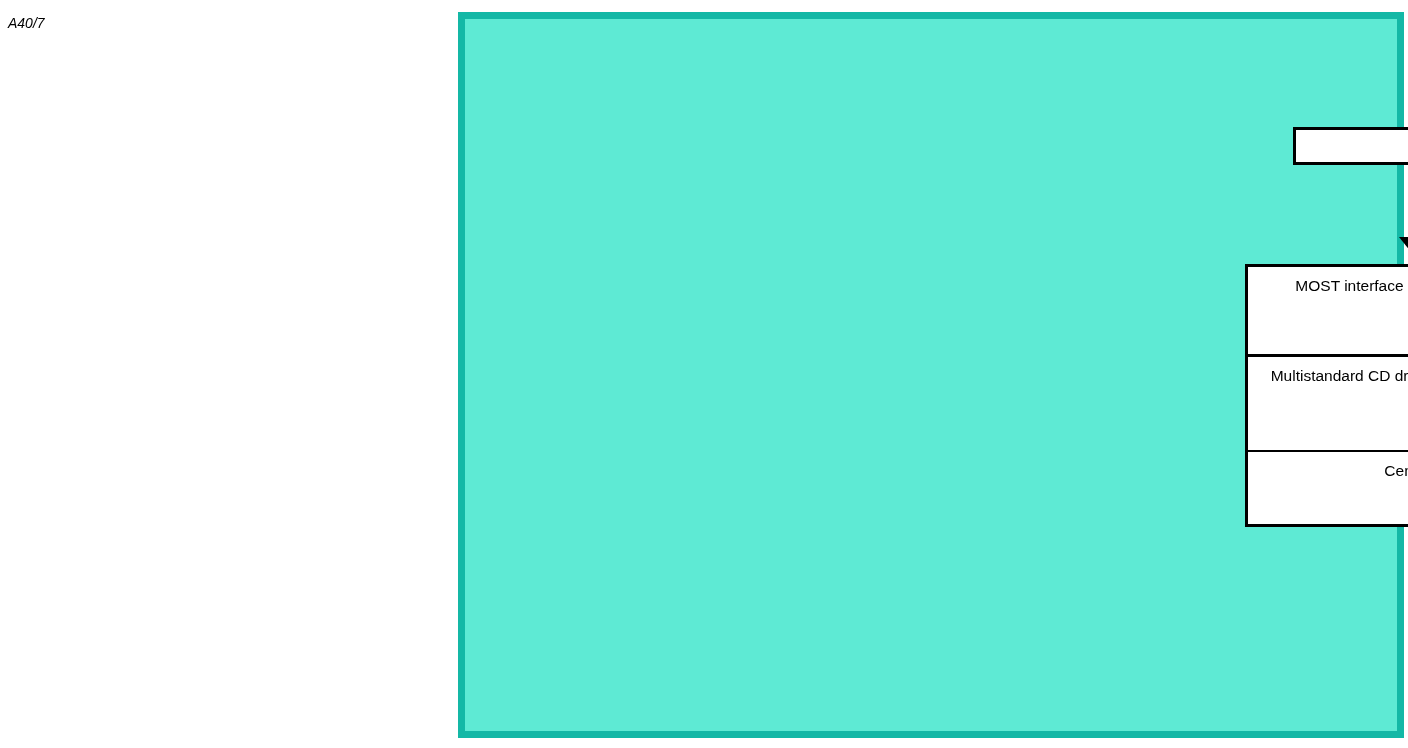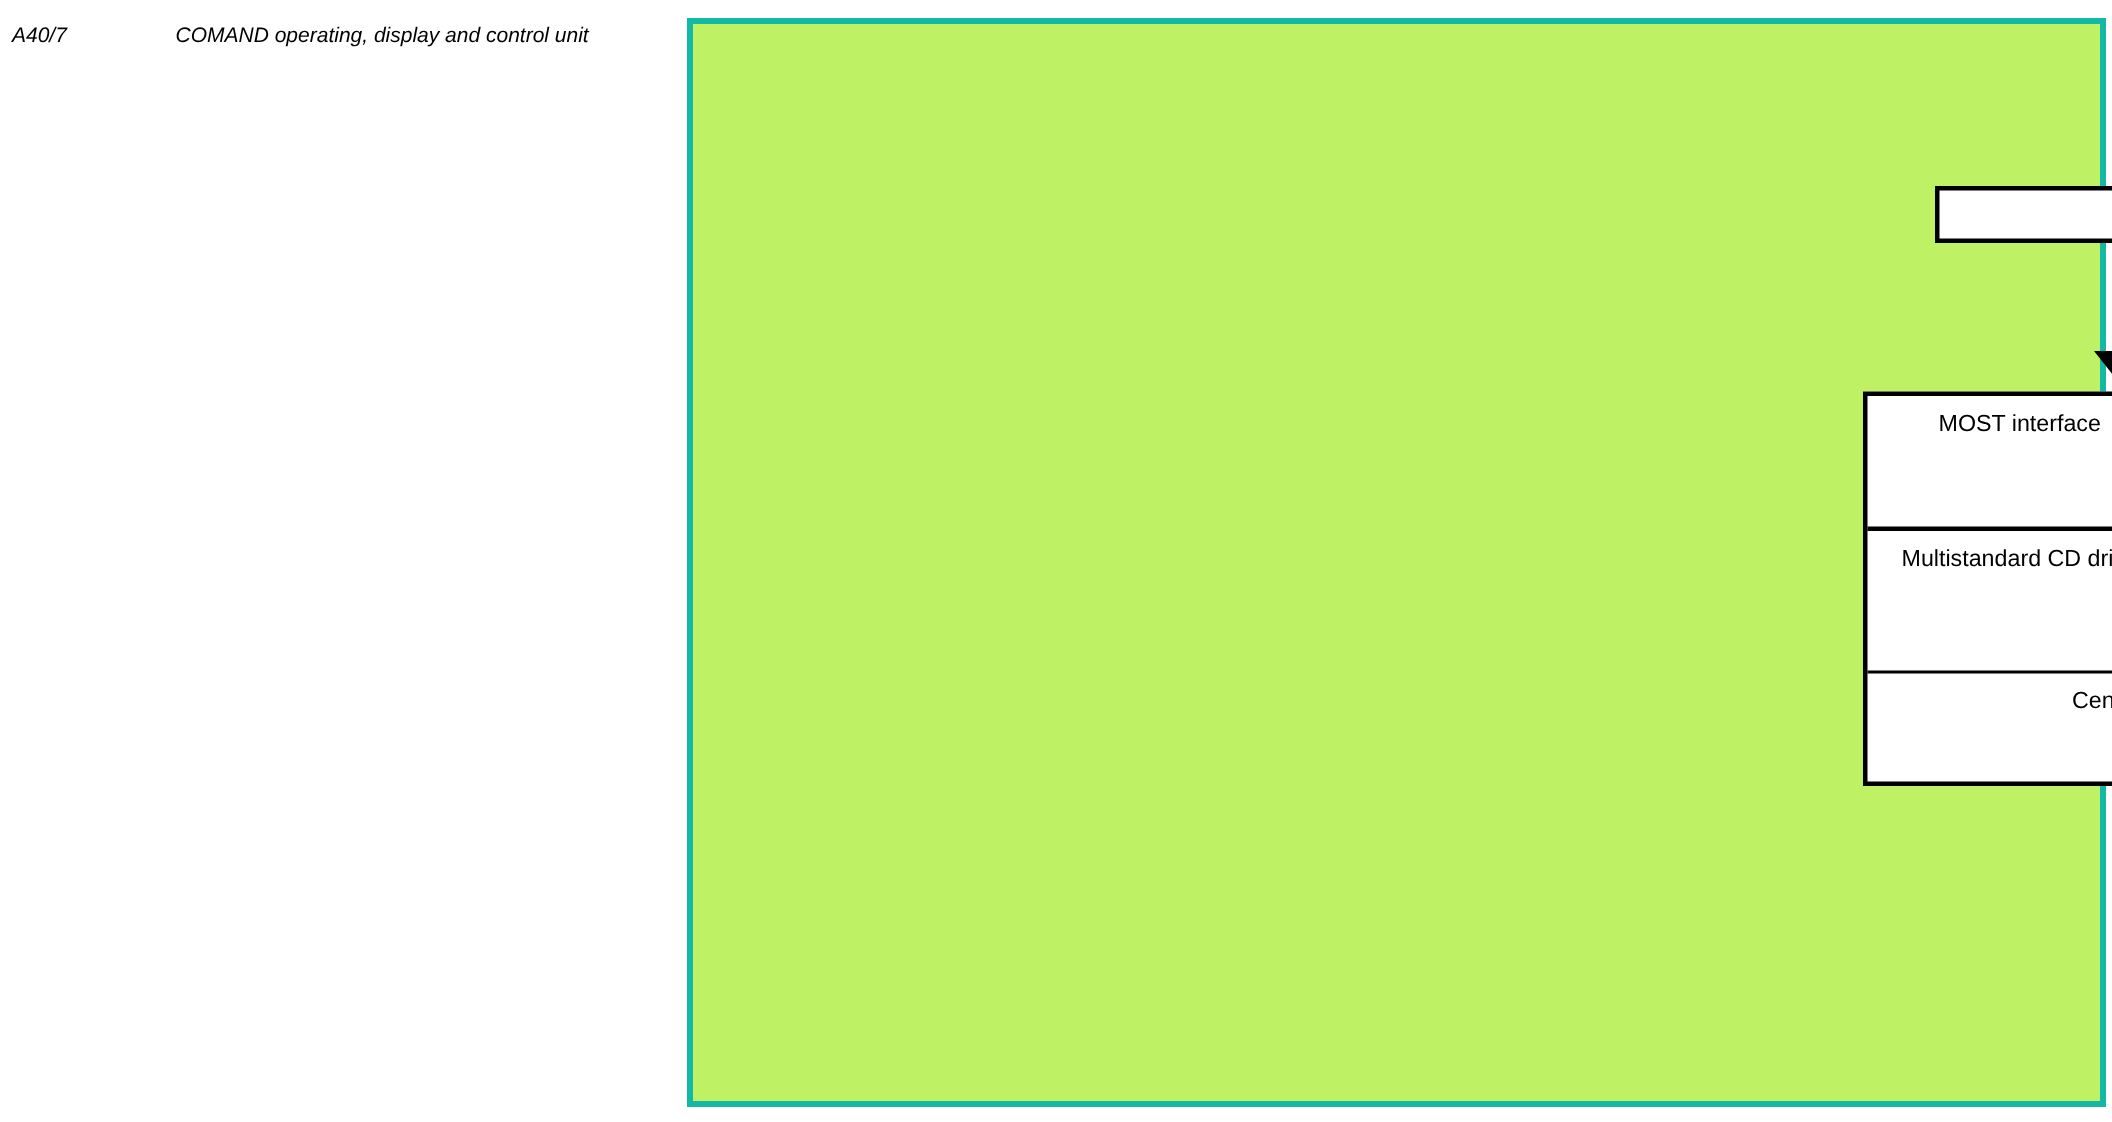--- a/index.html
+++ b/index.html
@@ -44,23 +44,23 @@
     line-height: 19px;
   }
 
   
   #frame {
     position: absolute;
     left: 458px;
     top: 12px;
     width: 946px;
     height: 726px;
-    border: 4px solid #14b8a6;
+    border: 7px solid #14b8a6;
     box-sizing: border-box;
-    background: #bef264;
+    background: #5eead4;
     padding-left: 44px;
   }
 
   
   #most-box {
     position: absolute;
     left: 828px;
     top: 108px;
     width: 327px;
     height: 38px;
@@ -124,21 +124,20 @@
     text-align: center;
     font-size: 15.5px;
     line-height: 20px;
   }
 </style>
 </head>
 <body>
 
 <div id="legend">
   <div class="code">A40/7</div>
-  <div class="desc">COMAND operating, display and control unit</div>
 </div>
 
 <div id="frame">
 
   <div id="most-box">
     
   </div>
 
   <svg id="arrow-down" class="arrow-svg" width="46" height="92" viewBox="0 0 46 92">
     <rect x="18" y="0" width="9" height="70" fill="#000000"></rect>

